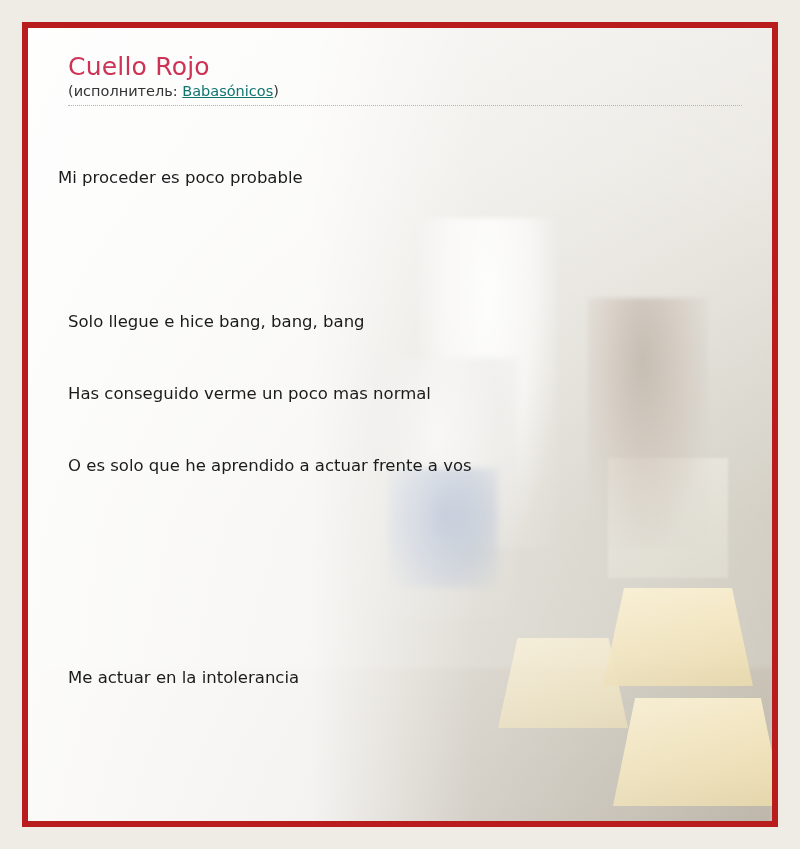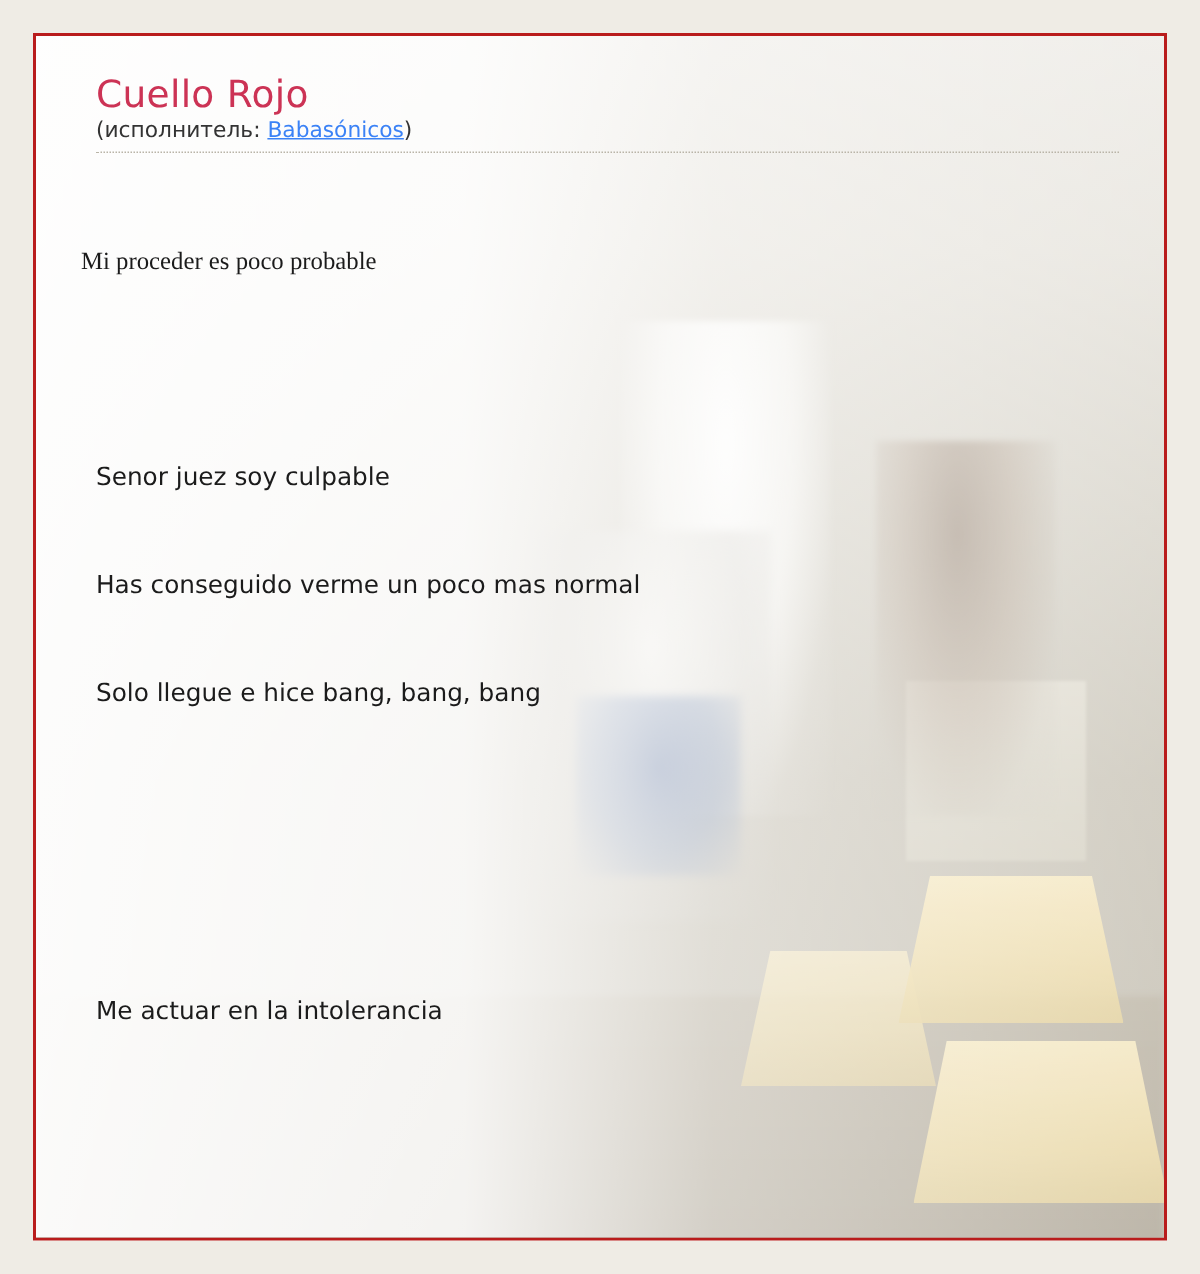--- a/index.html
+++ b/index.html
@@ -14,21 +14,21 @@
     overflow: hidden;
   }
 
   .page-frame {
     position: absolute;
     left: 22px;
     top: 22px;
     width: 756px;
     height: 805px;
     box-sizing: border-box;
-    border: 2px solid #b91c1c;
+    border: 6px solid #b91c1c;
     background: #ffffff;
     overflow: hidden;
   }
 
   
   .bg-photo {
     position: absolute;
     inset: 0;
     overflow: hidden;
   }
@@ -123,21 +123,21 @@
     font-weight: normal;
     letter-spacing: 0.2px;
   }
 
   .artist-line {
     margin: 0 0 6px 22px;
     font-size: 14.5px;
     color: #333333;
   }
   .artist-link {
-    color: #3b82f6;
+    color: #0f766e;
     text-decoration: underline;
     cursor: pointer;
   }
 
   .divider {
     margin: 0 4px 12px 22px;
     border: 0;
     border-top: 1px dotted #b9b4a7;
     height: 0;
   }
@@ -147,21 +147,20 @@
     font-size: 16.5px;
     line-height: 24px;
     color: #1b1b1b;
     white-space: pre-wrap;
     font-family: "DejaVu Sans", sans-serif;
   }
 
   .lyrics .first-line {
     display: block;
     margin-left: -10px;
-    font-family: Liberation Serif, serif;
   }
   .lyric-block {
     display: block;
     margin-bottom: 20px;
   }
   .lyric-block:last-child { margin-bottom: 0; }
   .lyric-line { display: block; }
 </style>
 </head>
 <body>
@@ -187,23 +186,23 @@
     <h1 class="song-title">Cuello Rojo</h1>
 
     <div class="artist-line"><span>(исполнитель: </span><a class="artist-link" href="#">Babasónicos</a><span>)</span></div>
 
     <hr class="divider">
 
     <div class="lyrics">
       <span class="first-line">Mi proceder es poco probable</span>
 
       <span class="lyric-block">
-        <span class="lyric-line">Senor juez soy culpable</span>
+        <span class="lyric-line">Solo llegue e hice bang, bang, bang</span>
         <span class="lyric-line">Has conseguido verme un poco mas normal</span>
-        <span class="lyric-line">Solo llegue e hice bang, bang, bang</span>
+        <span class="lyric-line">O es solo que he aprendido a actuar frente a vos</span>
       </span>
 
       <span class="lyric-block">
         <span class="lyric-line">Me actuar en la intolerancia</span>
         
         
         
         
         
       </span>

